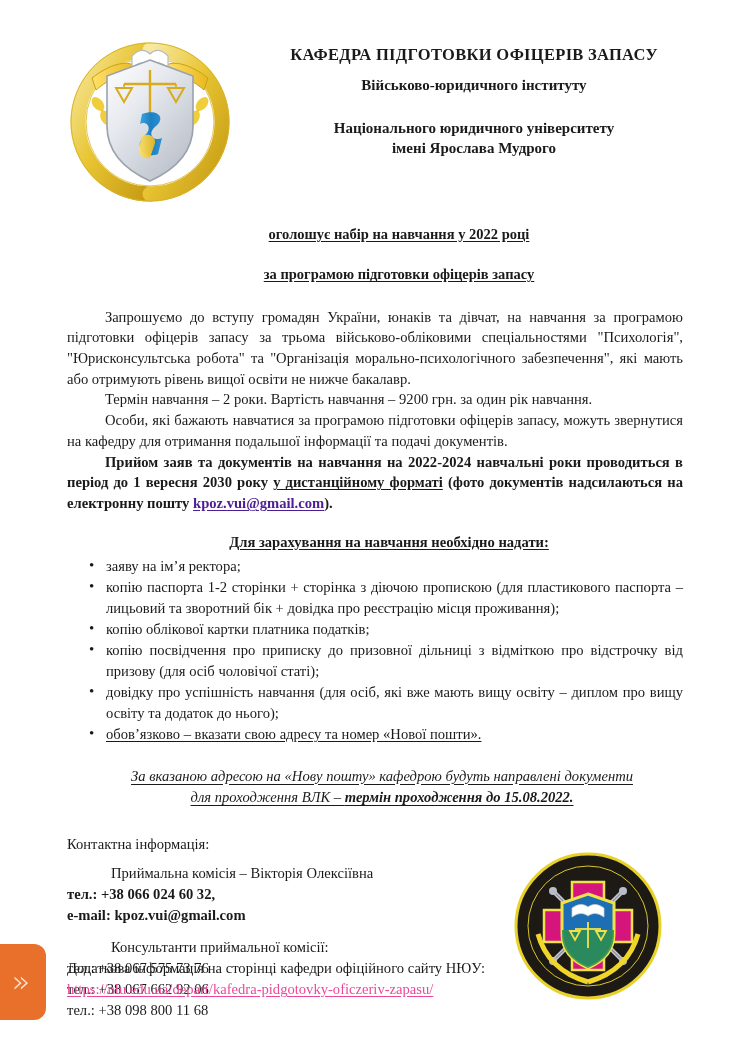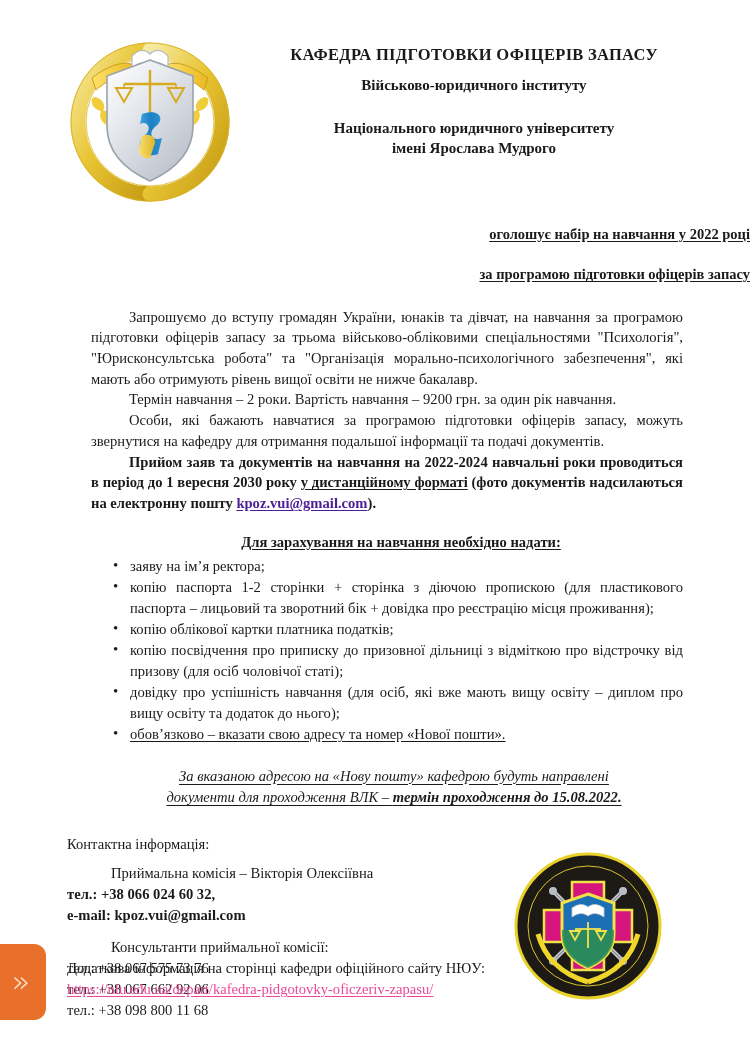--- a/index.html
+++ b/index.html
@@ -60,38 +60,38 @@
     margin-top: 22px;
   }
   .org-line4 {
     font-size: 15px;
     font-weight: bold;
     line-height: 1.35;
   }
 
   
   .subtitle-block {
-    text-align: right;
+    text-align: center;
     margin-top: 22px;
     padding-left: 48px;
   }
   .subtitle {
     font-size: 14.5px;
     font-weight: bold;
     text-decoration: underline;
     text-underline-offset: 2px;
     line-height: 1.4;
   }
   .subtitle.second {
     margin-top: 20px;
   }
 
   
   .body-wrap {
-    padding: 0 67px 0 91px;
+    padding: 0 67px 0 67px;
   }
   .para {
     font-size: 14.6px;
     line-height: 1.42;
     text-align: justify;
     text-indent: 38px;
     margin: 0;
   }
   .para.first { margin-top: 22px; }
   .para.tight { margin-top: 0; }

